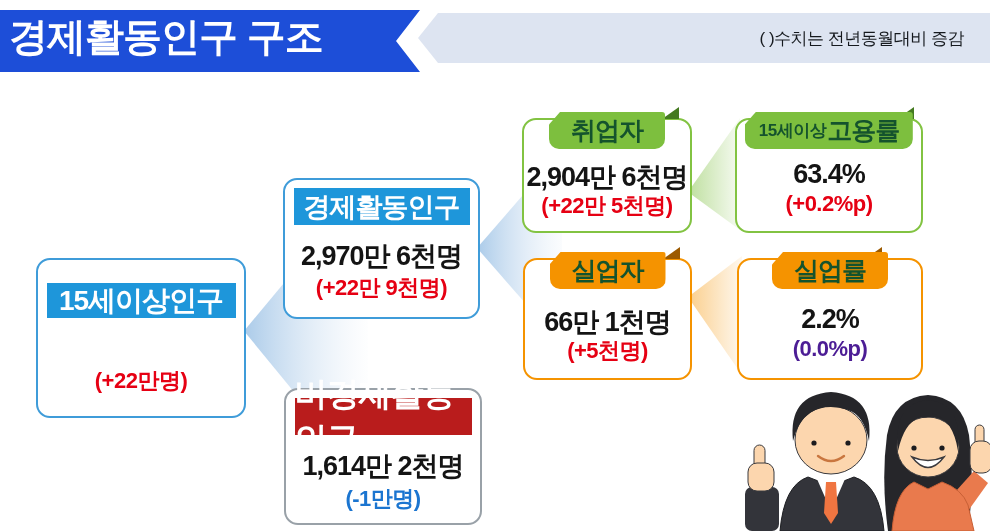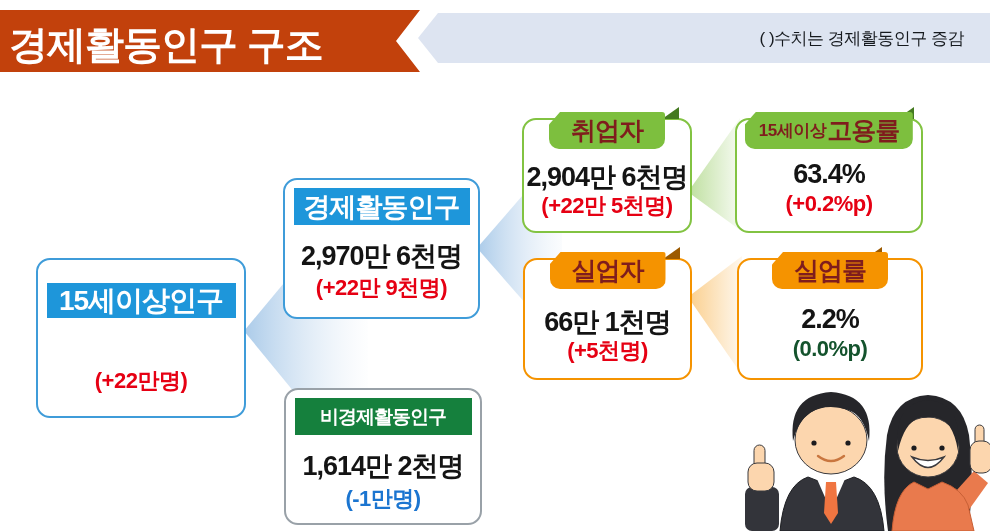--- a/index.html
+++ b/index.html
@@ -2,23 +2,23 @@
 <html><head>
 <meta charset="utf-8">
 <style>
   html,body{margin:0;padding:0;background:#fff;}
   #canvas{
     position:relative;width:990px;height:531px;background:#fff;overflow:hidden;
     font-family:"Liberation Sans","DejaVu Sans",sans-serif;
   }
   
   .title-bar{
-    position:absolute;left:0;top:10px;width:420px;height:62px;background:#c2410c;
+    position:absolute;left:0;top:10px;width:420px;height:62px;background:#1d4ed8;
     clip-path:polygon(0 0,100% 0,calc(100% - 24px) 50%,100% 100%,0 100%);
-    display:flex;align-items:flex-end;z-index:3;
+    display:flex;align-items:flex-start;z-index:3;
   }
   .title-bar .t{color:#fff;font-size:39px;font-weight:800;padding-left:9px;letter-spacing:-1px;}
   .note-band{
     position:absolute;left:418px;top:13px;width:572px;height:50px;background:#dde4f1;
     clip-path:polygon(20px 0,100% 0,100% 100%,20px 100%,0 50%);z-index:2;
   }
   .note-band .n{
     position:absolute;right:26px;top:50%;transform:translateY(-50%);
     font-size:17px;color:#15191e;font-weight:500;letter-spacing:-0.5px;
   }
@@ -36,56 +36,56 @@
   #box-employed{left:522px;top:118px;width:166px;height:111px;}
   #box-emprate{left:735px;top:118px;width:184px;height:111px;}
   #box-unemployed{left:523px;top:258px;width:165px;height:118px;}
   #box-unemprate{left:737px;top:258px;width:182px;height:118px;}
   .pill{
     margin:8px auto 0;width:calc(100% - 17px);height:37px;border-radius:0;
     color:#fff;font-weight:700;display:flex;align-items:center;justify-content:center;
     letter-spacing:-1px;
   }
   .pill.blue{background:#1e96da;font-size:27px;}
-  .pill.gray{background:#15803d;font-size:19px;}
+  .pill.gray{background:#b91c1c;font-size:33px;}
   #box-pop .pill{font-size:28px;height:35px;margin-top:23px;}
   .tab{
     position:absolute;top:-8px;left:50%;transform:translateX(-50%);height:37px;
-    padding:0 22px;color:#7f1d1d;font-weight:700;font-size:25px;letter-spacing:-1px;
+    padding:0 22px;color:#14532d;font-weight:700;font-size:25px;letter-spacing:-1px;
     display:flex;align-items:center;justify-content:center;white-space:nowrap;
     border-radius:8px 3px 10px 10px;
     clip-path:polygon(0 34%,11px 0,100% 0,100% 100%,0 100%);z-index:2;
   }
   .tab.green{background:#7dbf3e;}
   .tab.orange{background:#f59300;}
   .tab .small{font-size:17px;font-weight:600;margin-right:1px;letter-spacing:-0.5px;}
   #box-emprate .tab{padding:0 14px;}
   .fold{position:absolute;width:17px;height:12px;z-index:1;
         clip-path:polygon(0 100%,100% 0,100% 100%);}
   .fold.green{background:#447a20;}
   .fold.orange{background:#9c5a00;}
   .value{position:absolute;left:0;width:100%;text-align:center;color:#141414;
          font-size:27px;font-weight:600;letter-spacing:-1px;}
   .value.bold{font-weight:800;}
   .change{position:absolute;left:0;width:100%;text-align:center;
           font-size:22px;font-weight:600;letter-spacing:-0.5px;}
-  .red{color:#e60013;} .cblue{color:#1b75d0;} .cgray{color:#14532d;}
+  .red{color:#e60013;} .cblue{color:#1b75d0;} .cgray{color:#4c1d95;}
   
   .people{position:absolute;left:742px;top:383px;width:248px;height:148px;z-index:1;}
 </style>
 </head>
 <body>
 
 <div id="canvas">
 
   <div class="title-bar">
     <div class="t">경제활동인구 구조</div>
   </div>
   <div class="note-band">
-    <div class="n">( )수치는 경제활동인구 증감</div>
+    <div class="n">( )수치는 전년동월대비 증감</div>
   </div>
 
   <svg class="connectors" width="990" height="531">
     <defs>
       <linearGradient id="g1" gradientUnits="userSpaceOnUse" x1="244" y1="0" x2="372" y2="0">
         <stop offset="0" stop-color="#a6c8e8" stop-opacity="0.95"></stop>
         <stop offset="1" stop-color="#d9e6f4" stop-opacity="0"></stop>
       </linearGradient>
       <linearGradient id="g2" gradientUnits="userSpaceOnUse" x1="477" y1="0" x2="565" y2="0">
         <stop offset="0" stop-color="#a6c8e8" stop-opacity="0.95"></stop>

